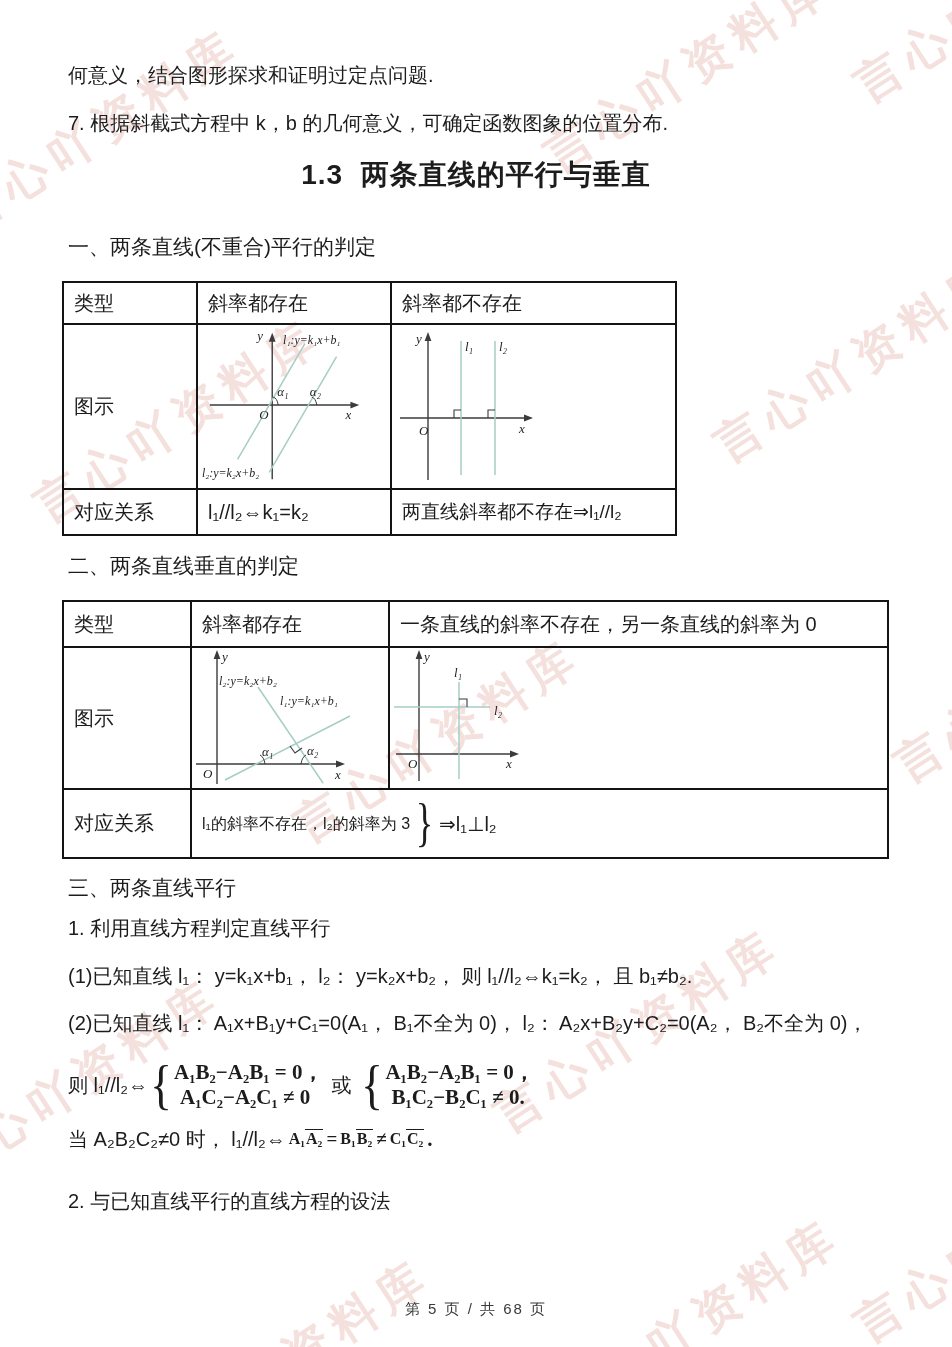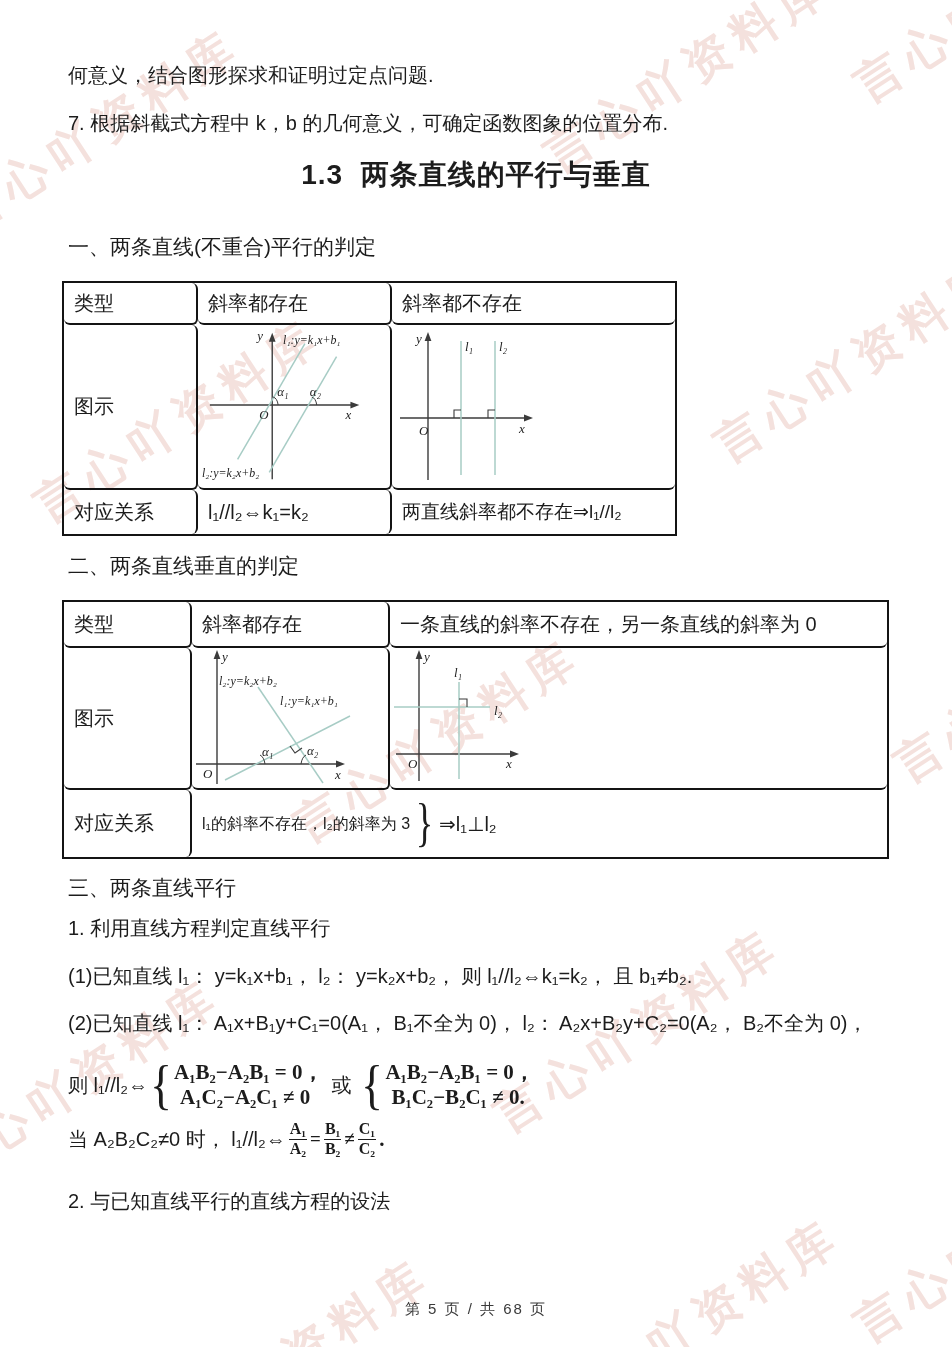--- a/index.html
+++ b/index.html
@@ -23,39 +23,39 @@
   #doc-title {
     left:0; width:100%; text-align:center;
     font-size:28px; font-weight:bold; letter-spacing:1px; white-space:pre;
   }
   #page-footer {
     left:0; width:100%; text-align:center;
     font-size:15px; color:#3a3a3a; letter-spacing:2px;
   }
   
   .tbl { display:grid; border:2px solid #141414; background:transparent; z-index:1; }
-  .tbl > div { box-sizing:border-box; border-right:2px solid #141414; border-bottom:2px solid #141414;border-radius:6px; }
+  .tbl > div { box-sizing:border-box; border-right:2px solid #141414; border-bottom:2px solid #141414; }
   .tbl > .lc { border-right:none; }
   .tbl > .lr { border-bottom:none; }
   .cell {
     display:flex; align-items:center;
     padding:4px 10px; font-size:20px; white-space:nowrap;
   }
   .diagram { padding:0; display:flex; align-items:center; justify-content:center; }
   .diagram svg { display:block; }
   
   .mrow { display:flex; align-items:center; white-space:pre; }
   .serifm { font-family:"Liberation Serif","DejaVu Serif",serif; font-weight:600; font-size:21px; }
   .brace {
     font-family:"Liberation Serif","DejaVu Serif",serif; font-weight:400;
     font-size:54px; line-height:0.9; transform:scaleX(0.85);
   }
   .caselines { display:flex; flex-direction:column; justify-content:center; line-height:25px; text-align:left; }
   .frac {
-    display:inline-flex; flex-direction:column; align-items:center;
+    display:inline-flex; flex-direction:row; align-items:center;
     font-family:"Liberation Serif","DejaVu Serif",serif; font-weight:600;
     font-size:16px; line-height:1.15; margin:0 3px; vertical-align:middle;
   }
   .frac .den { border-top:1.6px solid #1c1c1c; padding:0 1px; }
   .rel2-lines { display:flex; flex-direction:row; line-height:26px; font-size:16px; }
   .rbrace { font-family:"Liberation Serif",serif; font-size:52px; font-weight:300; line-height:0.9; transform:scaleX(0.7); margin:0 2px; }
   
   .m  { font-family:"Liberation Serif","DejaVu Serif",serif; font-style:italic; font-size:13px; fill:#222; }
   .ms { font-family:"Liberation Serif","DejaVu Serif",serif; font-style:italic; font-size:12px; fill:#222; }
 </style>

